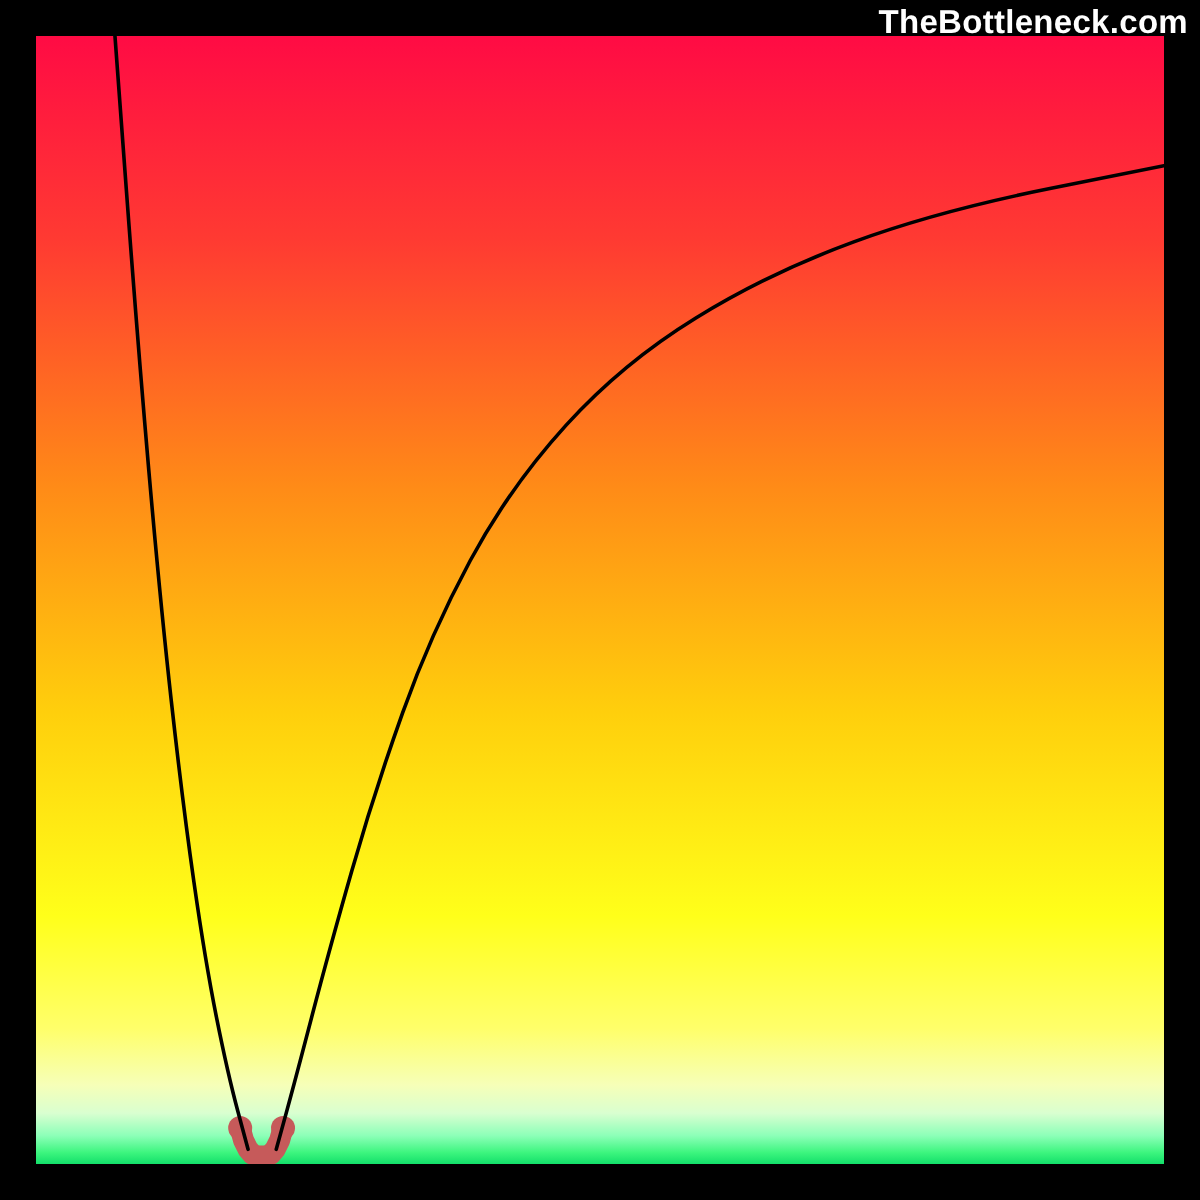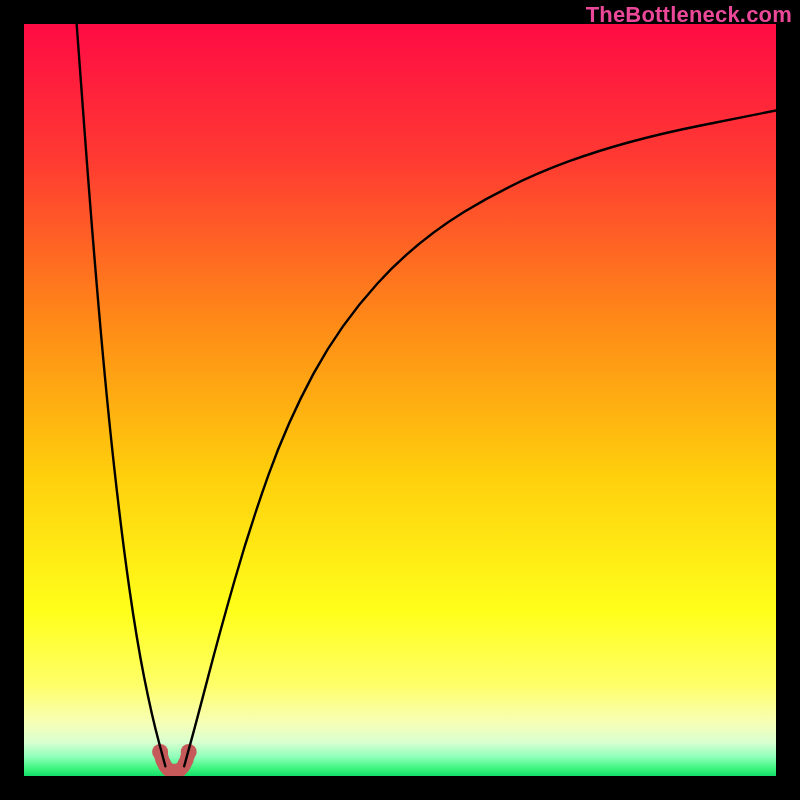--- a/index.html
+++ b/index.html
@@ -23,21 +23,21 @@
     position: absolute;
     left: 0;
     top: 0;
     width: 752px;
     height: 752px;
   }
   .attribution {
     position: absolute;
     top: 2px;
     right: 8px;
-    color: #ec4899;
+    color: #ffffff;
     font-size: 22px;
     font-weight: 600;
     letter-spacing: 0.2px;
   }
 </style>
 </head>
 <body>
 
 <div class="frame">
   <svg class="plot" viewBox="0 0 752 752" preserveAspectRatio="none">

